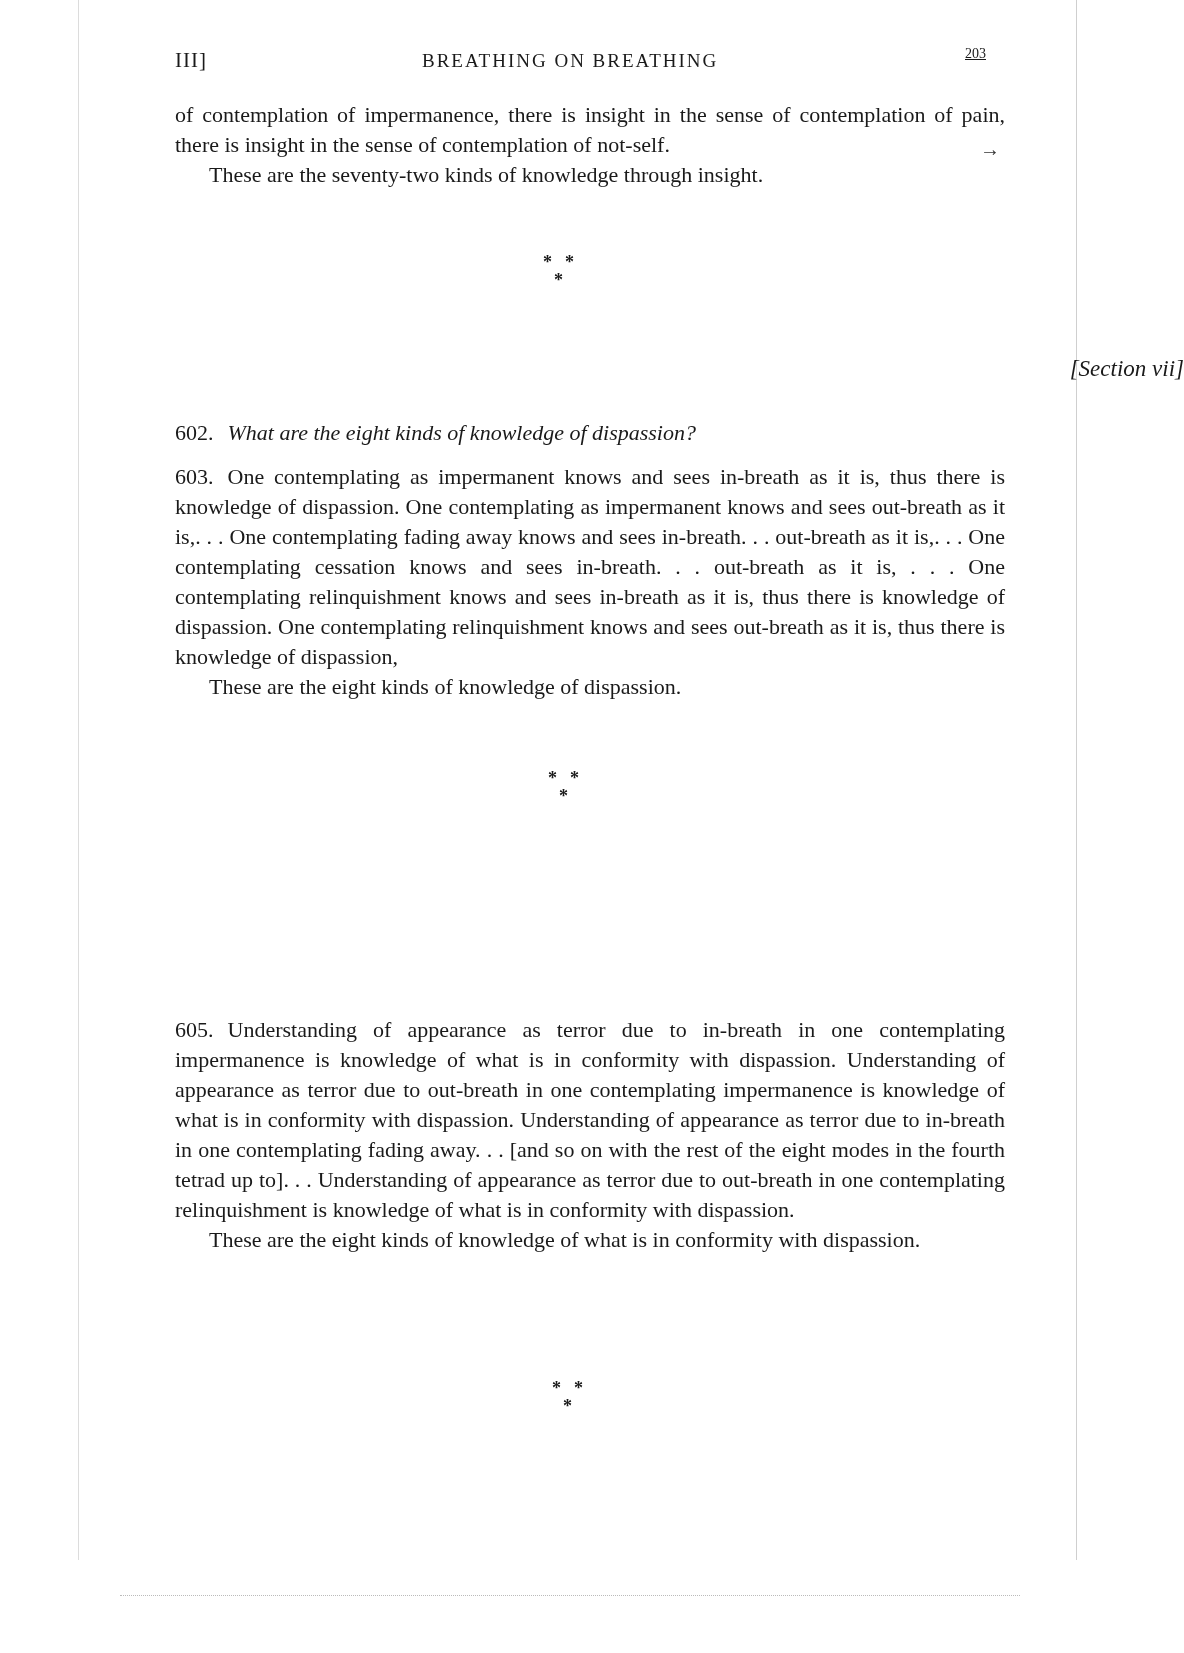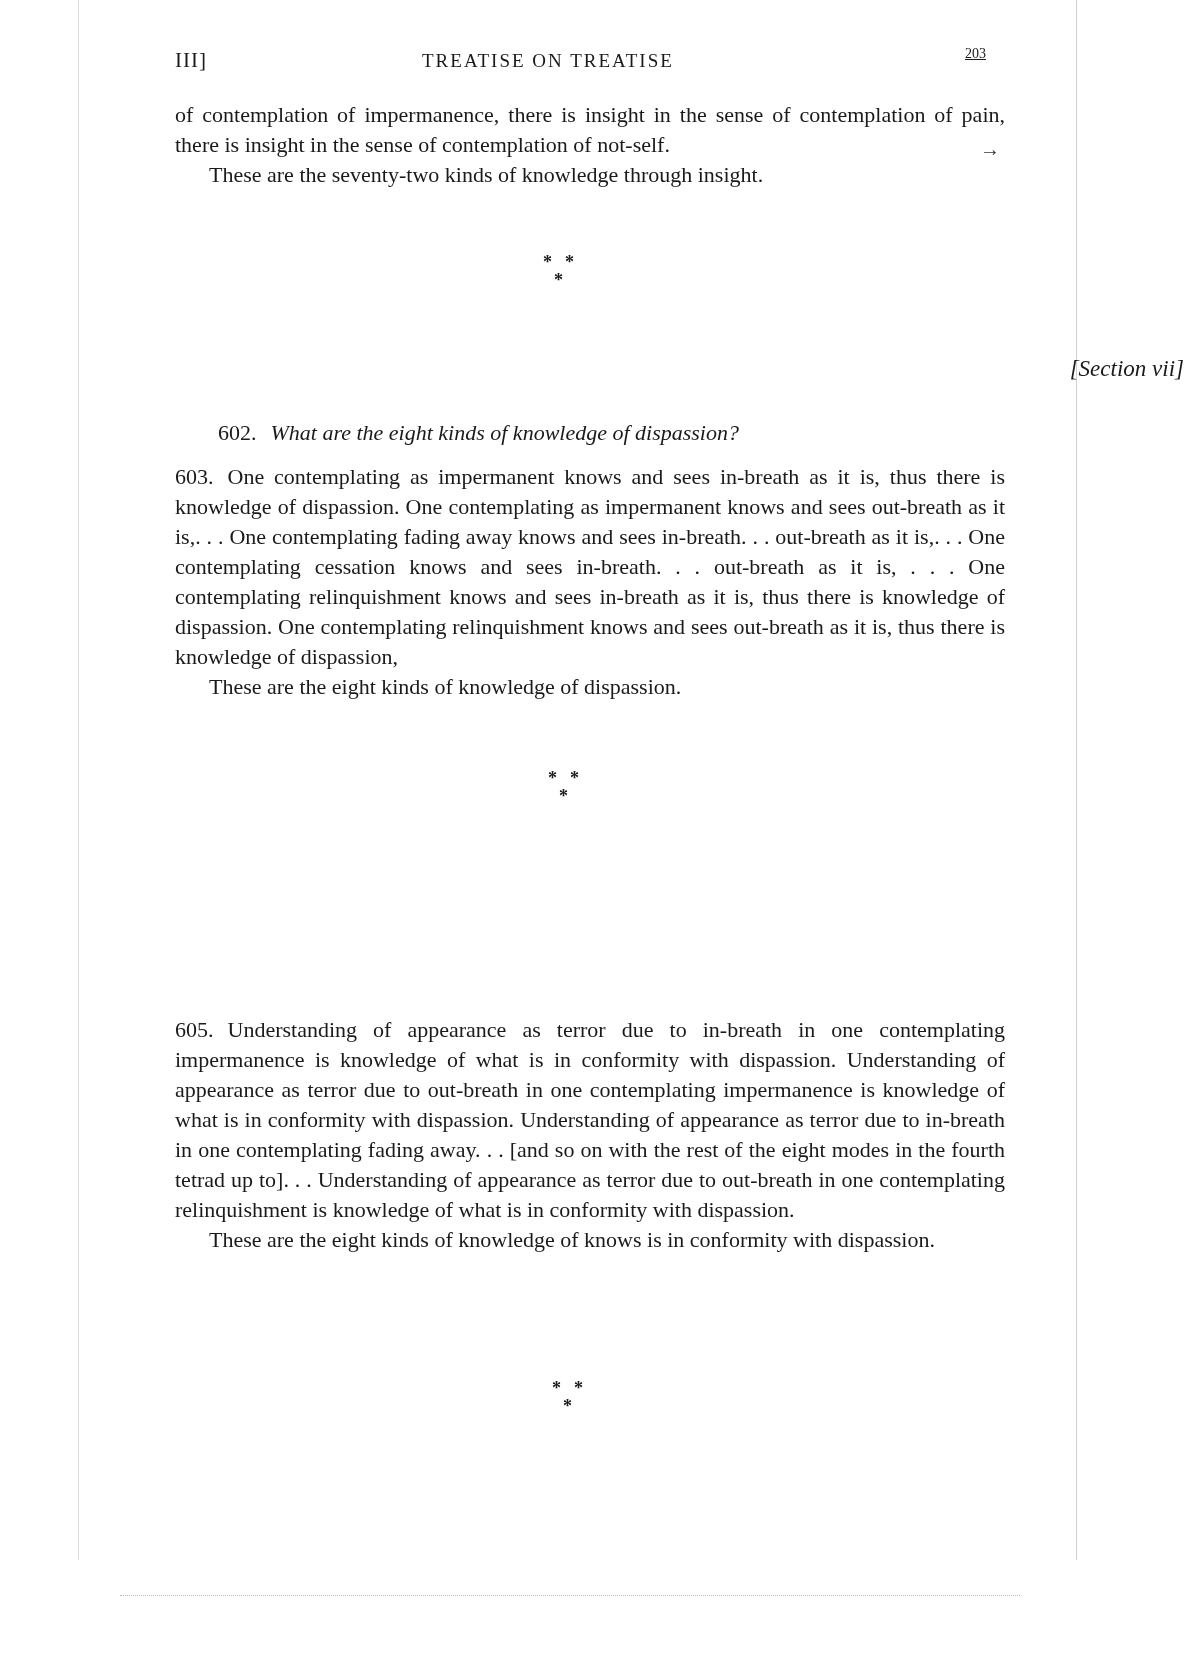--- a/index.html
+++ b/index.html
@@ -29,57 +29,57 @@
   </style>
 </head>
 <body>
 
 <div class="page">
   <div class="border-left"></div>
   <div class="border-right"></div>
 
   <div class="header">
     <span class="left">III]</span>
-    <span class="center">TREATISE ON TREATISE</span>
+    <span class="center">BREATHING ON BREATHING</span>
     <span class="right">203</span>
   </div>
 
   <div class="text" style="top:100px;">
     <p>of contemplation of impermanence, there is insight in the sense of contemplation of pain, there is insight in the sense of contemplation of not-self.</p>
     <p class="indent">These are the seventy-two kinds of knowledge through insight.</p>
   </div>
 
   <div class="stars" style="left:543px; top:252px;">
     <span class="s1">*</span>
     <span class="s2">*</span>
     <span class="s3">*</span>
   </div>
 
   <div class="section-title" style="top:356px;">[Section vii]</div>
 
-  <div class="text" style="top:418px;margin-left:43px;">
+  <div class="text" style="top:418px;">
     <p><span class="para-num">602.</span><span class="question">What are the eight kinds of knowledge of dispassion?</span></p>
   </div>
 
   <div class="text" style="top:462px;">
     <p><span class="para-num">603.</span><span>One contemplating as impermanent knows and sees in-breath as it is, thus there is knowledge of dispassion. One contemplating as impermanent knows and sees out-breath as it is,. . . One contemplating fading away knows and sees in-breath. . . out-breath as it is,. . . One contemplating cessation knows and sees in-breath. . . out-breath as it is, . . . One contemplating relinquishment knows and sees in-breath as it is, thus there is knowledge of dispassion. One contemplating relinquishment knows and sees out-breath as it is, thus there is knowledge of dispassion,</span></p>
     <p class="indent">These are the eight kinds of knowledge of dispassion.</p>
   </div>
 
   <div class="stars" style="left:548px; top:768px;">
     <span class="s1">*</span>
     <span class="s2">*</span>
     <span class="s3">*</span>
   </div>
 
 
 
   <div class="text" style="top:1015px;">
     <p><span class="para-num">605.</span><span>Understanding of appearance as terror due to in-breath in one contemplating impermanence is knowledge of what is in conformity with dispassion. Understanding of appearance as terror due to out-breath in one contemplating impermanence is knowledge of what is in conformity with dispassion. Understanding of appearance as terror due to in-breath in one contemplating fading away. . . [and so on with the rest of the eight modes in the fourth tetrad up to]. . . Understanding of appearance as terror due to out-breath in one contemplating relinquishment is knowledge of what is in conformity with dispassion.</span></p>
-    <p class="indent">These are the eight kinds of knowledge of knows is in conformity with dispassion.</p>
+    <p class="indent">These are the eight kinds of knowledge of what is in conformity with dispassion.</p>
   </div>
 
   <div class="stars" style="left:552px; top:1378px;">
     <span class="s1">*</span>
     <span class="s2">*</span>
     <span class="s3">*</span>
   </div>
 
   <div class="mark" style="left:980px; top:138px;">→</div>
   <div class="bottom-dots"></div>

